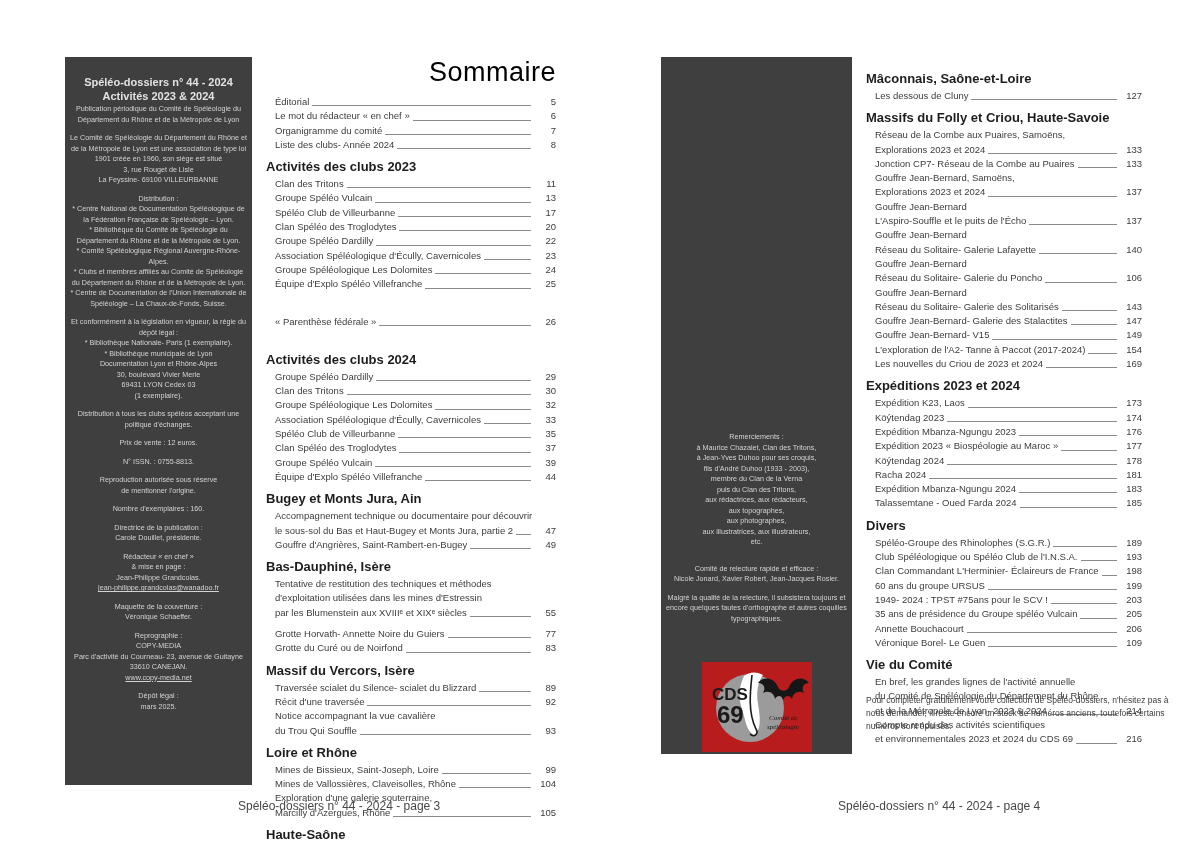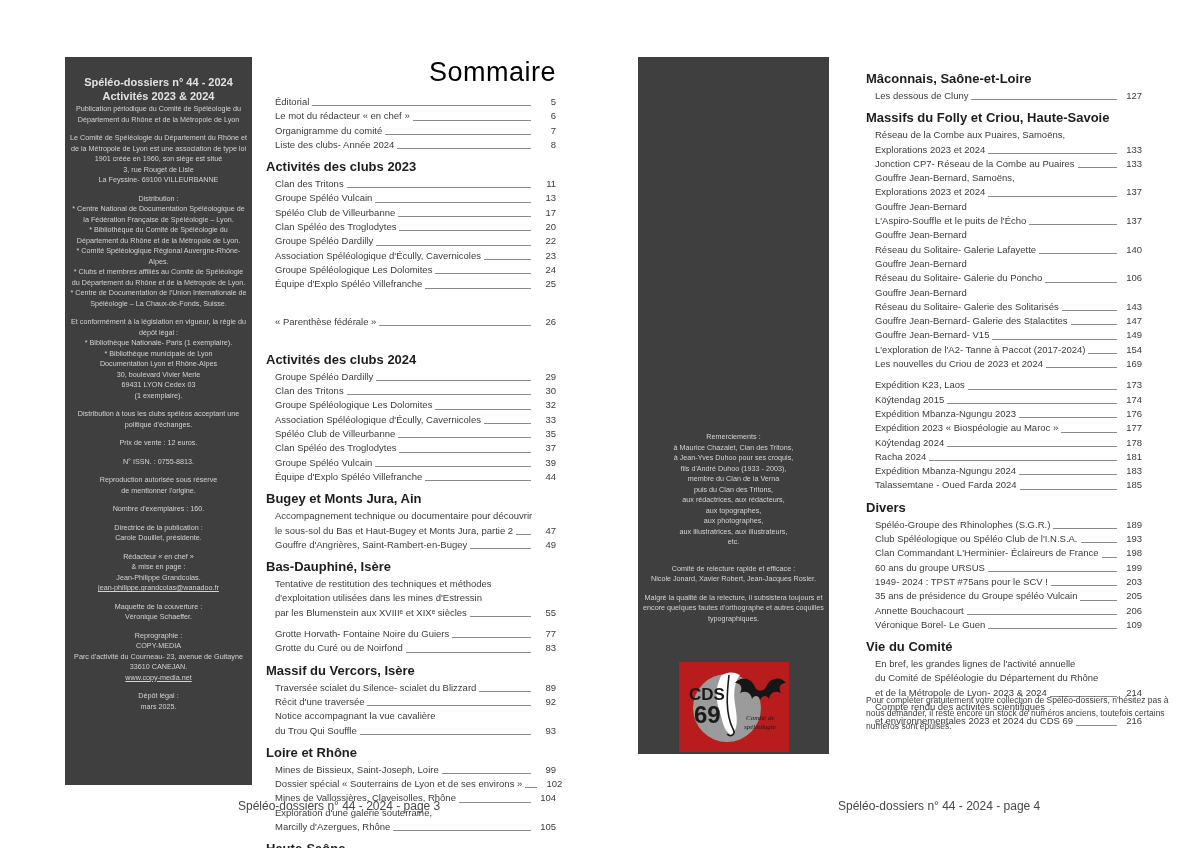--- a/index.html
+++ b/index.html
@@ -11,21 +11,21 @@
   }
   *{margin:0;padding:0;box-sizing:border-box;}
   html,body{width:1200px;height:848px;background:#ffffff;overflow:hidden;
     font-family:"Liberation Sans","DejaVu Sans",sans-serif;}
   #canvas{position:relative;width:1200px;height:848px;background:#fff;}
 
   
   .sidebar{position:absolute;background:var(--sidebar-bg);color:var(--sidebar-text);
     text-align:center;font-size:7.2px;line-height:10.5px;}
   #left-sidebar{left:65px;top:57px;width:187px;height:728px;padding:18px 5px 10px 5px;}
-  #right-sidebar{left:638px;top:57px;width:191px;height:697px;padding:375px 4px 8px 4px;}
+  #right-sidebar{left:661px;top:57px;width:191px;height:697px;padding:375px 4px 8px 4px;}
   .sb-block{margin-bottom:8px;white-space:pre-line;}
   .sb-title{font-size:11px;line-height:14px;font-weight:bold;color:#e2e2e2;margin-bottom:1px;}
   .sb-link{margin-top:-8px;text-decoration:underline;}
 
   
   #logo-box{width:110px;height:90px;background:#b91c1c;margin:38px auto 0 auto;
     display:flex;align-items:center;justify-content:center;}
 
   
   .toc-col{position:absolute;top:57px;color:var(--text);}
@@ -293,21 +293,21 @@
             <div class="toc-line">
               <span class="toc-text">par les Blumenstein aux XVIIIᵉ et XIXᵉ siècles</span>
               <span class="leader"></span>
               <span class="toc-page">55</span>
             </div>
           </div>
         </div>
         <div class="toc-section">
           <div class="toc-entry">
             <div class="toc-line">
-              <span class="toc-text">Grotte Horvath- Fontaine Noire du Guiers</span>
+              <span class="toc-text">Grotte Horvath- Annette Noire du Guiers</span>
               <span class="leader"></span>
               <span class="toc-page">77</span>
             </div>
           </div>
           <div class="toc-entry">
             <div class="toc-line">
               <span class="toc-text">Grotte du Curé ou de Noirfond</span>
               <span class="leader"></span>
               <span class="toc-page">83</span>
             </div>
@@ -340,27 +340,20 @@
             </div>
           </div>
         </div>
         <div class="toc-section">
           <div class="toc-header">Loire et Rhône</div>
           <div class="toc-entry">
             <div class="toc-line">
               <span class="toc-text">Mines de Bissieux, Saint-Joseph, Loire</span>
               <span class="leader"></span>
               <span class="toc-page">99</span>
-            </div>
-          </div>
-          <div class="toc-entry">
-            <div class="toc-line">
-              <span class="toc-text">Dossier spécial « Souterrains de Lyon et de ses environs »</span>
-              <span class="leader"></span>
-              <span class="toc-page">102</span>
             </div>
           </div>
           <div class="toc-entry">
             <div class="toc-line">
               <span class="toc-text">Mines de Vallossières, Claveisolles, Rhône</span>
               <span class="leader"></span>
               <span class="toc-page">104</span>
             </div>
           </div>
           <div class="toc-entry">
@@ -515,30 +508,31 @@
           </div>
           <div class="toc-entry">
             <div class="toc-line">
               <span class="toc-text">Les nouvelles du Criou de 2023 et 2024</span>
               <span class="leader"></span>
               <span class="toc-page">169</span>
             </div>
           </div>
         </div>
         <div class="toc-section">
+          <div class="toc-header">Expéditions 2023 et 2024</div>
           <div class="toc-entry">
             <div class="toc-line">
               <span class="toc-text">Expédition K23, Laos</span>
               <span class="leader"></span>
               <span class="toc-page">173</span>
             </div>
           </div>
           <div class="toc-entry">
             <div class="toc-line">
-              <span class="toc-text">Köýtendag 2015</span>
+              <span class="toc-text">Köýtendag 2023</span>
               <span class="leader"></span>
               <span class="toc-page">174</span>
             </div>
           </div>
           <div class="toc-entry">
             <div class="toc-line">
               <span class="toc-text">Expédition Mbanza-Ngungu 2023</span>
               <span class="leader"></span>
               <span class="toc-page">176</span>
             </div>

